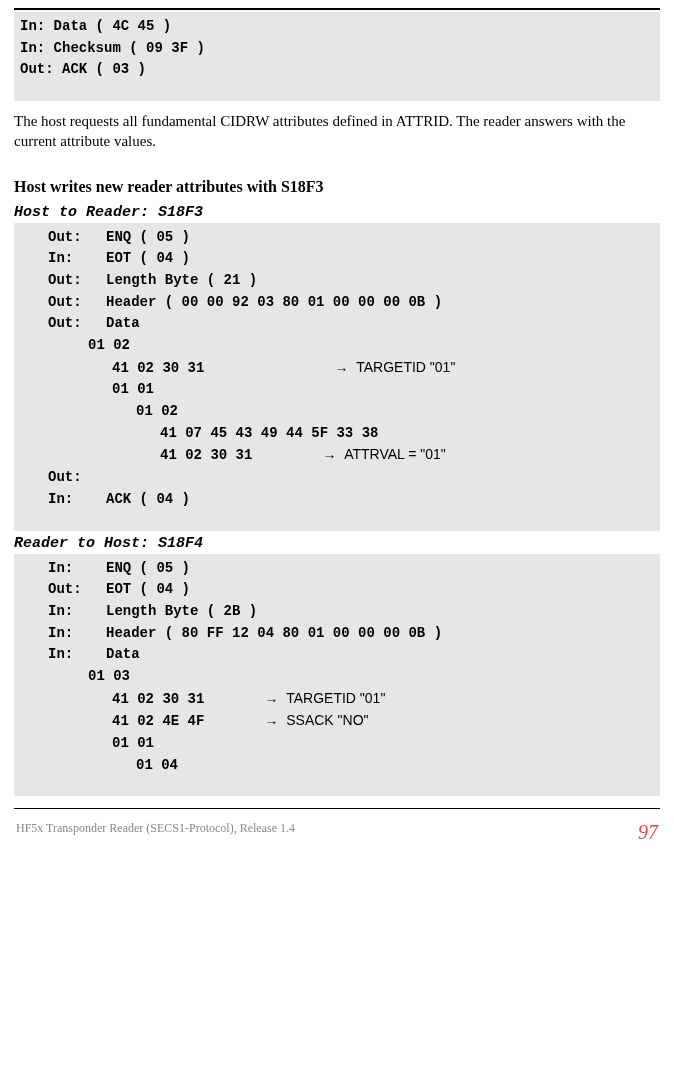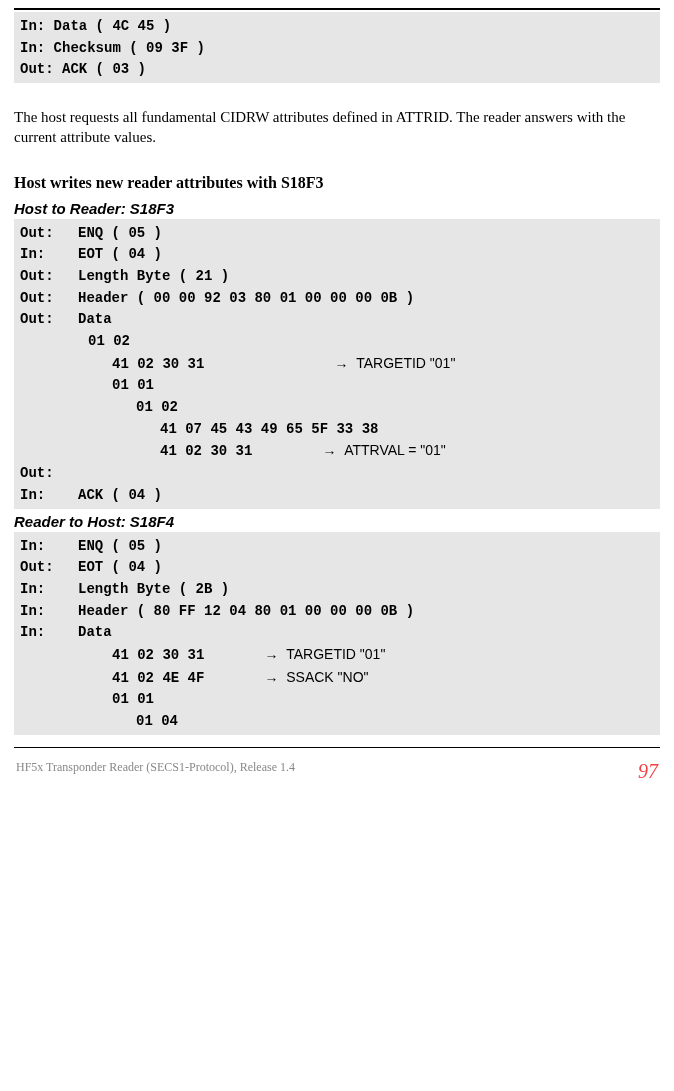--- a/index.html
+++ b/index.html
@@ -13,57 +13,58 @@
   }
   .top-rule {
     border-top: 2px solid #000;
     margin-bottom: 2px;
   }
   .code-block {
     background: #e6e6e6;
     font-family: "Courier New", monospace;
     font-weight: bold;
     font-size: 14px;
-    padding: 4px 6px 2px 6px;
+    padding: 4px 6px 20px 6px;
     line-height: 1.55;
   }
   .code-block .row {
     display: flex;
     align-items: baseline;
   }
   .code-block .dir {
     display: inline-block;
     width: 58px;
     flex: none;
+    margin-left: 28px;
   }
   .annot {
     font-family: Arial, Helvetica, sans-serif;
     font-weight: normal;
     margin-left: 8px;
   }
   .arrow {
     font-family: Arial, sans-serif;
     font-weight: normal;
   }
   .indent1 { padding-left: 68px; }
   .indent2 { padding-left: 92px; }
   .indent3 { padding-left: 116px; }
   .indent4 { padding-left: 140px; }
   p.body-text {
-    margin: 24px 0 16px 0;
+    margin: 10px 0 16px 0;
     line-height: 1.35;
   }
   h3.section {
     font-family: Georgia, 'Times New Roman', serif;
     font-weight: bold;
     font-size: 16px;
     margin: 26px 0 8px 0;
   }
   h4.subsection {
-    font-family: Liberation Sans, sans-serif;
+    font-family: Liberation Mono, monospace;
     font-style: italic;
     font-weight: bold;
     font-size: 15px;
     margin: 4px 0 2px 0;
   }
   .footer-wrap {
     margin-top: 12px;
   }
   .footer-rule {
     border-top: 1px solid #000;
@@ -134,21 +135,21 @@
     <span>41 02 30 31</span>
     <span class="annot" style="margin-left:130px;"><span class="arrow">→</span>&nbsp;&nbsp;<span>TARGETID "01"</span></span>
   </div>
   <div class="row indent2">
       <span>01 01</span>
     </div>
   <div class="row indent3">
       <span>01 02</span>
     </div>
   <div class="row indent4">
-      <span>41 07 45 43 49 65 5F 33 38</span>
+      <span>41 07 45 43 49 44 5F 33 38</span>
     </div>
   <div class="row indent4">
     <span>41 02 30 31</span>
     <span class="annot" style="margin-left:70px;"><span class="arrow">→</span>&nbsp;&nbsp;<span>ATTRVAL =  "01"</span></span>
   </div>
   <div class="row">
       <span class="dir">Out:</span>
     </div>
   <div class="row">
       <span class="dir">In:</span>
@@ -171,20 +172,23 @@
       <span class="dir">In:</span>
       <span>Length Byte ( 2B )</span>
     </div>
   <div class="row">
       <span class="dir">In:</span>
       <span>Header ( 80 FF 12 04 80 01 00 00 00 0B )</span>
     </div>
   <div class="row">
       <span class="dir">In:</span>
       <span>Data</span>
+    </div>
+  <div class="row indent1">
+      <span>01 03</span>
     </div>
   <div class="row indent2">
     <span>41 02 30 31</span>
     <span class="annot" style="margin-left:60px;"><span class="arrow">→</span>&nbsp;&nbsp;<span>TARGETID "01"</span></span>
   </div>
   <div class="row indent2">
     <span>41 02 4E 4F</span>
     <span class="annot" style="margin-left:60px;"><span class="arrow">→</span>&nbsp;&nbsp;<span>SSACK "NO"</span></span>
   </div>
   <div class="row indent2">

